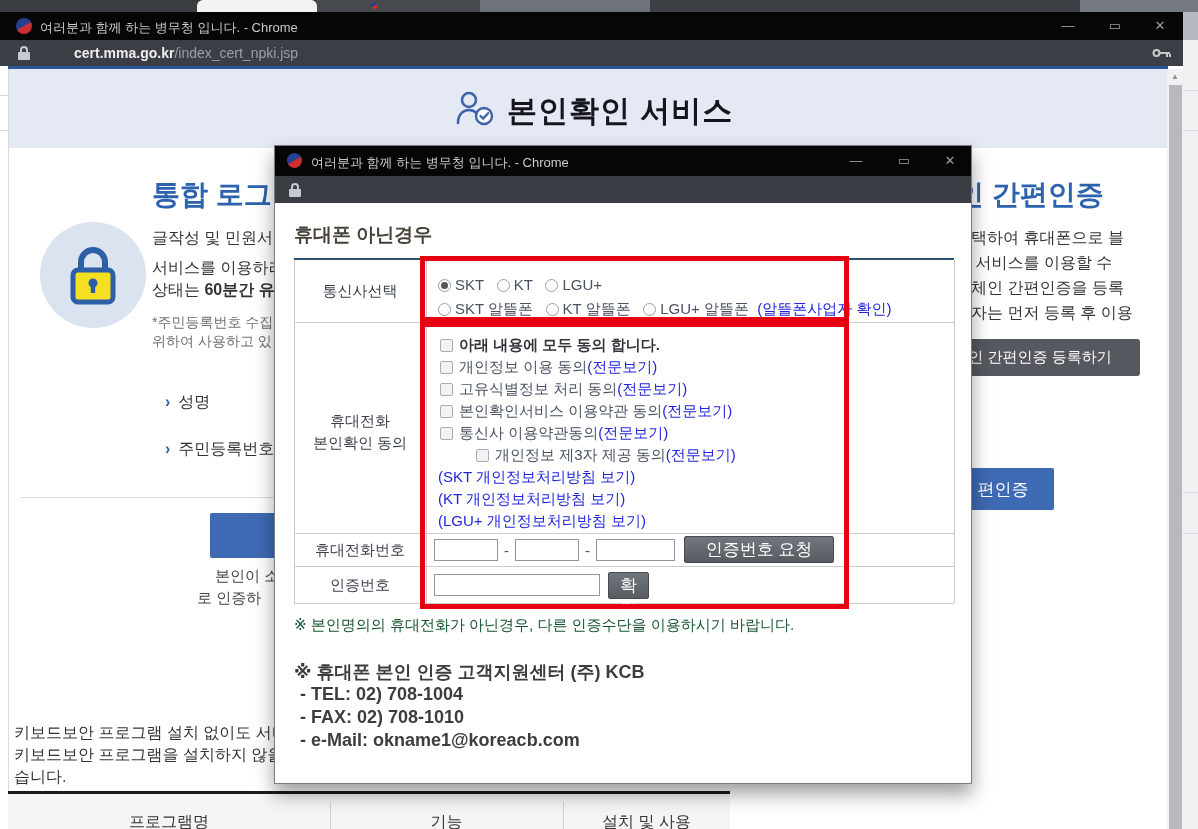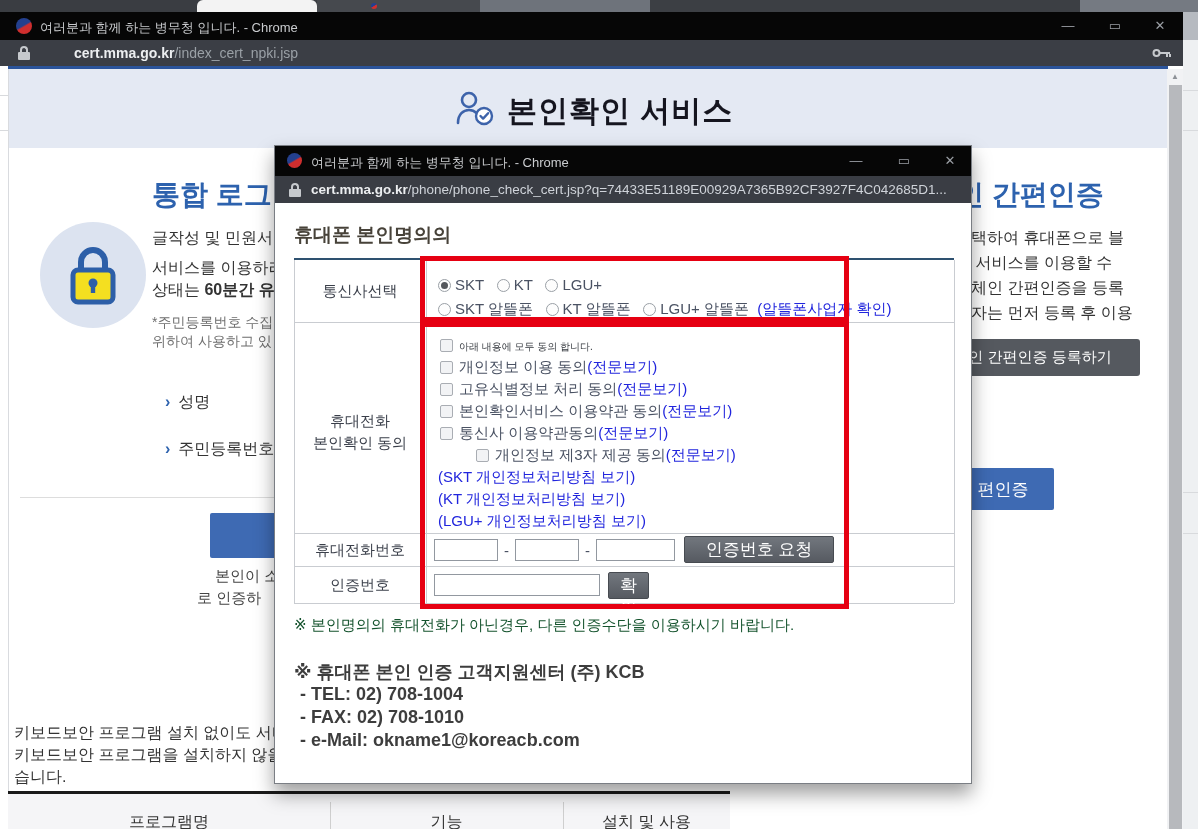--- a/index.html
+++ b/index.html
@@ -50,21 +50,21 @@
   .btbl-div{background:#cfcfcf;width:1px;}
 
   
   .popup{left:274px;top:145px;width:698px;height:639px;background:#fff;
          border:1px solid #7a7e84;box-shadow:0 10px 18px rgba(0,0,0,.38);}
   .p-heading{font-size:19px;font-weight:bold;color:#474239;}
   .tbl-top{background:#2e5170;height:2px;}
   .tbl-b{background:#c9ccd1;}
   .tbl-label{font-size:15px;color:#3a3f4a;text-align:center;width:132px;}
   .cell-txt{font-size:15px;color:#4a5263;}
-  .bold-item{font-size:10px;font-weight:normal;color:#32363c;}
+  .bold-item{font-size:15px;font-weight:bold;color:#32363c;}
   .lnk{color:#2125dd;cursor:pointer;}
   .rd{display:inline-block;width:13px;height:13px;border:1px solid #9aa0a6;border-radius:50%;
       background:#fdfdfd;vertical-align:-2px;margin-right:4px;}
   .rd.on::after{content:"";display:block;width:7px;height:7px;margin:2px;border-radius:50%;background:#54575c;}
   .cb{display:inline-block;width:13px;height:13px;border:1px solid #a9adb3;background:#f2f3f5;
       border-radius:2px;vertical-align:-2px;margin-right:6px;}
   .inp{border:1px solid #9298a0;background:#fff;height:22px;padding:0 3px;font-size:14px;
        font-family:"Liberation Sans","DejaVu Sans",sans-serif;}
   .btn-grey{background:linear-gradient(#72777e,#565a61);border:1px solid #474b51;color:#fff;
             border-radius:2px;font-size:17px;font-family:"Liberation Sans","DejaVu Sans",sans-serif;}
@@ -188,24 +188,23 @@
     <div class="abs titlebar" style="left:0;top:0;width:696px;height:30px;">
       <div class="abs favicon" style="left:12px;top:7px;width:15px;height:15px;"></div>
       <div class="abs t" style="left:36px;top:8px;font-size:13px;">여러분과 함께 하는 병무청 입니다. - Chrome</div>
       <div class="abs win-btn" style="left:570px;top:7px;width:22px;height:16px;">—</div>
       <div class="abs win-btn" style="left:618px;top:7px;width:22px;height:16px;">▭</div>
       <div class="abs win-btn" style="left:664px;top:7px;width:22px;height:16px;">✕</div>
     </div>
 
     <div class="abs" style="left:0;top:30px;width:696px;height:27px;background:#3a3d44;">
       <span class="lock abs" style="left:14px;top:7px;"><span class="shackle"></span><span class="body"></span></span>
-      <div class="abs t" style="left:36px;top:6px;font-size:13.5px;"><span class="url-host">cert.mma.go.kr</span><span style="color:#cfd3d9;">/phone/phone_check_cert.jsp?q=74433E51189E00929A7365B92CF3927F4C042685D1...</span></div>
-    </div>
-
-    <div class="abs t p-heading" style="left:19px;top:76px;">휴대폰 본인명의의</div>
+    </div>
+
+    <div class="abs t p-heading" style="left:19px;top:76px;">휴대폰 아닌경우</div>
 
     <div class="abs tbl-top" style="left:19px;top:112px;width:660px;"></div>
     <div class="abs tbl-b" style="left:19px;top:176px;width:660px;height:1px;"></div>
     <div class="abs tbl-b" style="left:19px;top:387px;width:660px;height:1px;"></div>
     <div class="abs tbl-b" style="left:19px;top:420px;width:660px;height:1px;"></div>
     <div class="abs tbl-b" style="left:19px;top:457px;width:660px;height:1px;"></div>
     <div class="abs tbl-b" style="left:19px;top:114px;width:1px;height:343px;"></div>
     <div class="abs tbl-b" style="left:151px;top:114px;width:1px;height:343px;"></div>
     <div class="abs tbl-b" style="left:679px;top:114px;width:1px;height:343px;"></div>
 

